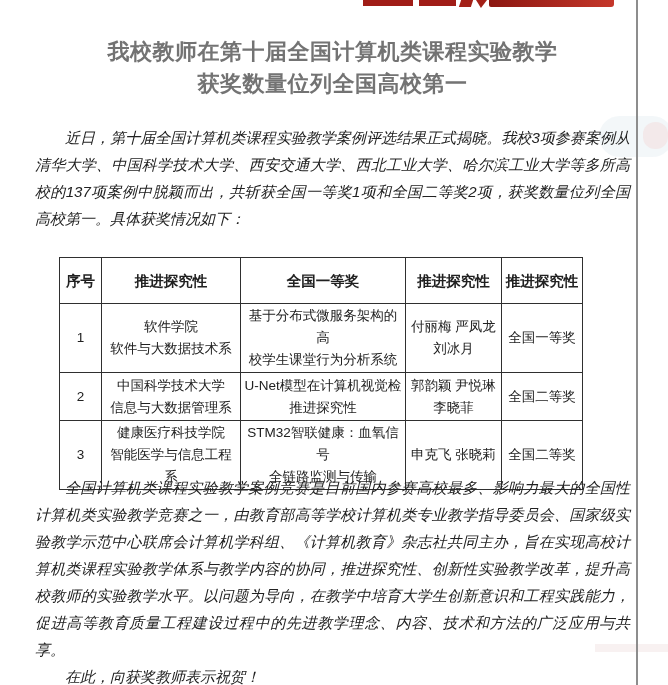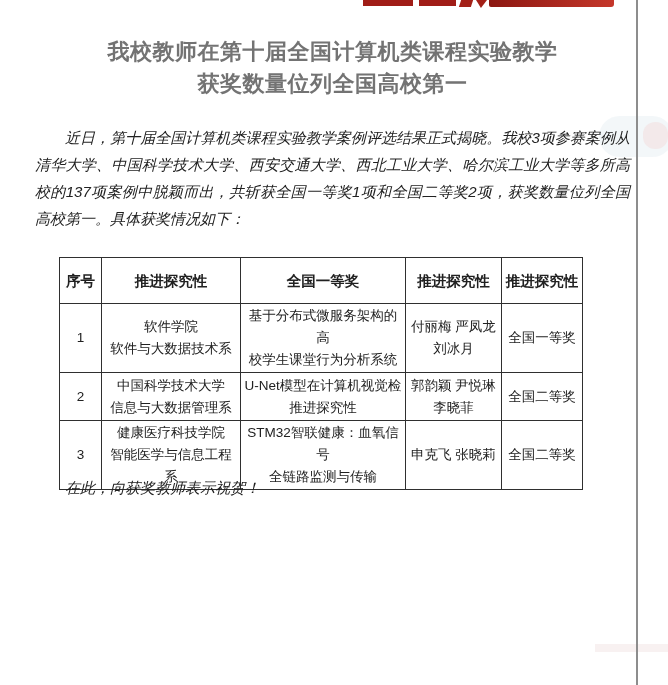--- a/index.html
+++ b/index.html
@@ -147,18 +147,19 @@
 智能医学与信息工程系</td>
         <td>STM32智联健康：血氧信号
 全链路监测与传输</td>
         <td>申克飞 张晓莉</td>
         <td>全国二等奖</td>
       </tr>
     </tbody>
   </table>
 
   <div class="para p23">
+    <p>全国计算机类课程实验教学案例竞赛是目前国内参赛高校最多、影响力最大的全国性计算机类实验教学竞赛之一，由教育部高等学校计算机类专业教学指导委员会、国家级实验教学示范中心联席会计算机学科组、《计算机教育》杂志社共同主办，旨在实现高校计算机类课程实验教学体系与教学内容的协同，推进探究性、创新性实验教学改革，提升高校教师的实验教学水平。以问题为导向，在教学中培育大学生创新意识和工程实践能力，促进高等教育质量工程建设过程中的先进教学理念、内容、技术和方法的广泛应用与共享。</p>
     <p>在此，向获奖教师表示祝贺！</p>
   </div>
 
   <div class="divider"></div>
 
 </div>
 
 </body></html>

